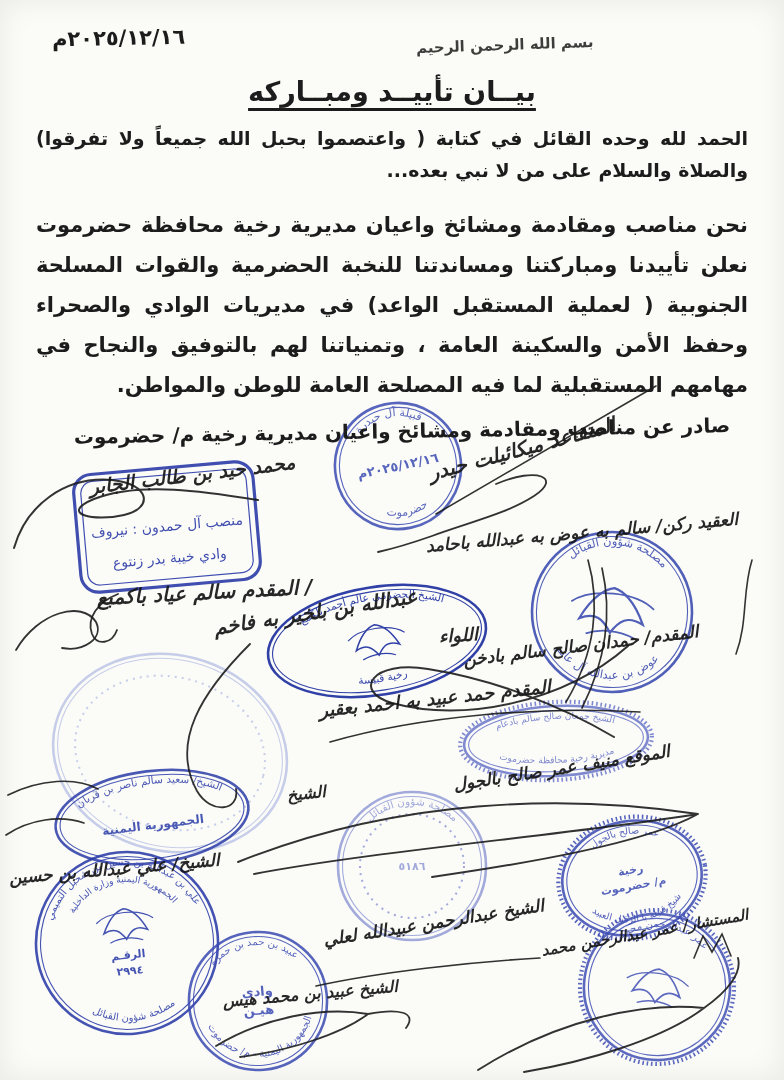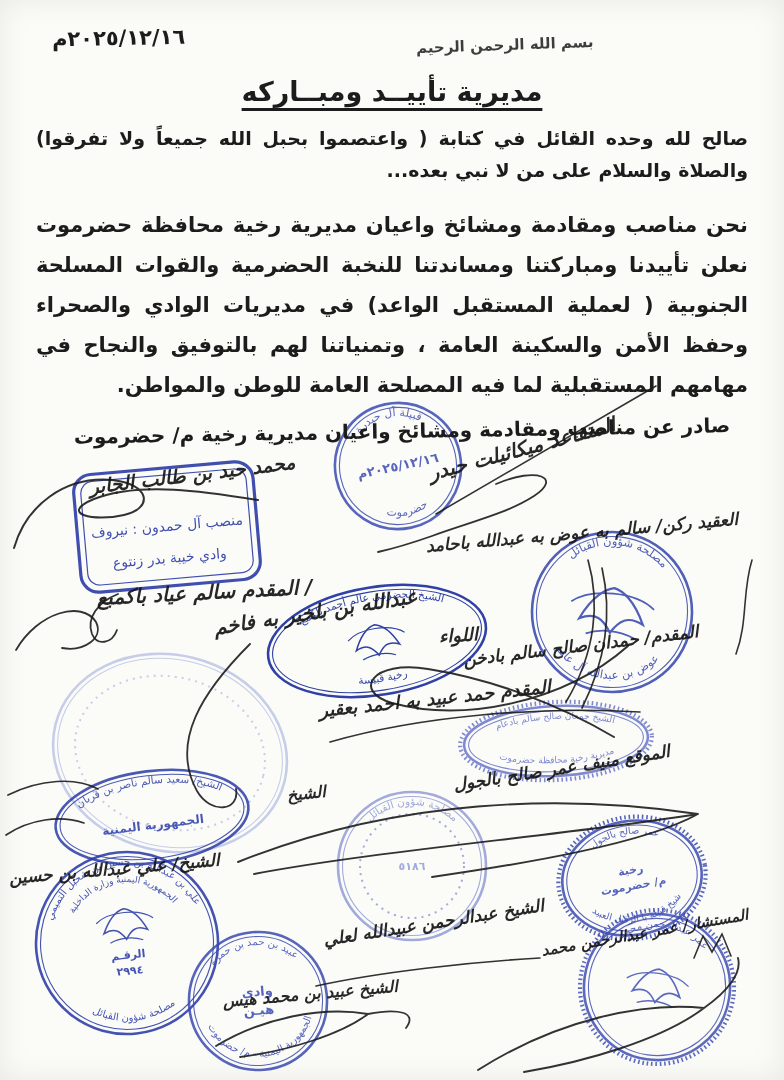--- a/index.html
+++ b/index.html
@@ -183,23 +183,23 @@
       <path d="M752,560 C742,592 748,622 736,654" fill="none" stroke="#1c1c1c" stroke-width="1.6" stroke-linecap="round" opacity="0.9"></path>
       <path d="M250,644 C202,692 170,742 197,791 C211,815 240,811 236,789" fill="none" stroke="#1c1c1c" stroke-width="1.8" stroke-linecap="round" opacity="0.9"></path>
       <path d="M8,795 C40,779 76,777 98,789 M6,835 C30,819 60,815 84,823" fill="none" stroke="#1c1c1c" stroke-width="1.7" stroke-linecap="round" opacity="0.9"></path>
       <path d="M694,958 L703,936 L712,952 L722,934 L731,956" fill="none" stroke="#1c1c1c" stroke-width="1.6" stroke-linecap="round" opacity="0.9"></path>
       <path d="M316,986 C380,972 470,962 540,958" fill="none" stroke="#1c1c1c" stroke-width="1.6" stroke-linecap="round" opacity="0.9"></path>
       <path d="M330,742 C420,716 540,706 640,712" fill="none" stroke="#1c1c1c" stroke-width="1.7" stroke-linecap="round" opacity="0.9"></path>
     </svg>
 
   <div class="date">٢٠٢٥/١٢/١٦م</div>
   <div class="basmala">بسم الله الرحمن الرحيم</div>
-  <div class="title">مديرية تأييــد ومبــاركه</div>
-
-  <p class="body p1">صالح لله وحده القائل في كتابة ( واعتصموا بحبل الله جميعاً ولا تفرقوا) والصلاة والسلام على من لا نبي بعده...</p>
+  <div class="title">بيــان تأييــد ومبــاركه</div>
+
+  <p class="body p1">الحمد لله وحده القائل في كتابة ( واعتصموا بحبل الله جميعاً ولا تفرقوا) والصلاة والسلام على من لا نبي بعده...</p>
   <p class="body p2">نحن مناصب ومقادمة ومشائخ واعيان مديرية رخية محافظة حضرموت نعلن تأييدنا ومباركتنا ومساندتنا للنخبة الحضرمية والقوات المسلحة الجنوبية ( لعملية المستقبل الواعد) في مديريات الوادي والصحراء وحفظ الأمن والسكينة العامة ، وتمنياتنا لهم بالتوفيق والنجاح في مهامهم المستقبلية لما فيه المصلحة العامة للوطن والمواطن.</p>
 
   <div class="issued">صادر عن مناصب ومقادمة ومشائخ واعيان مديرية رخية م/ حضرموت</div>
 
   <div class="zone">
       <div class="sig" style="left: 88px; top: 476px; font-size: 19px; transform: rotate(-7deg);">محمد حيد بن طالب الجابر</div>
       <div class="sig" style="left: 426px; top: 462px; font-size: 20px; transform: rotate(-15deg);">المتقاعد ميكائيلت حيدر</div>
       <div class="sig" style="left: 425px; top: 536px; font-size: 17px; transform: rotate(-5deg);">العقيد ركن/ سالم به عوض به عبدالله باحامد</div>
       <div class="sig" style="left: 96px; top: 586px; font-size: 20px; transform: rotate(-3deg);">/ المقدم سالم عياد باكمبع</div>
       <div class="sig" style="left: 438px; top: 626px; font-size: 18px; transform: rotate(-4deg);">اللواء</div>

